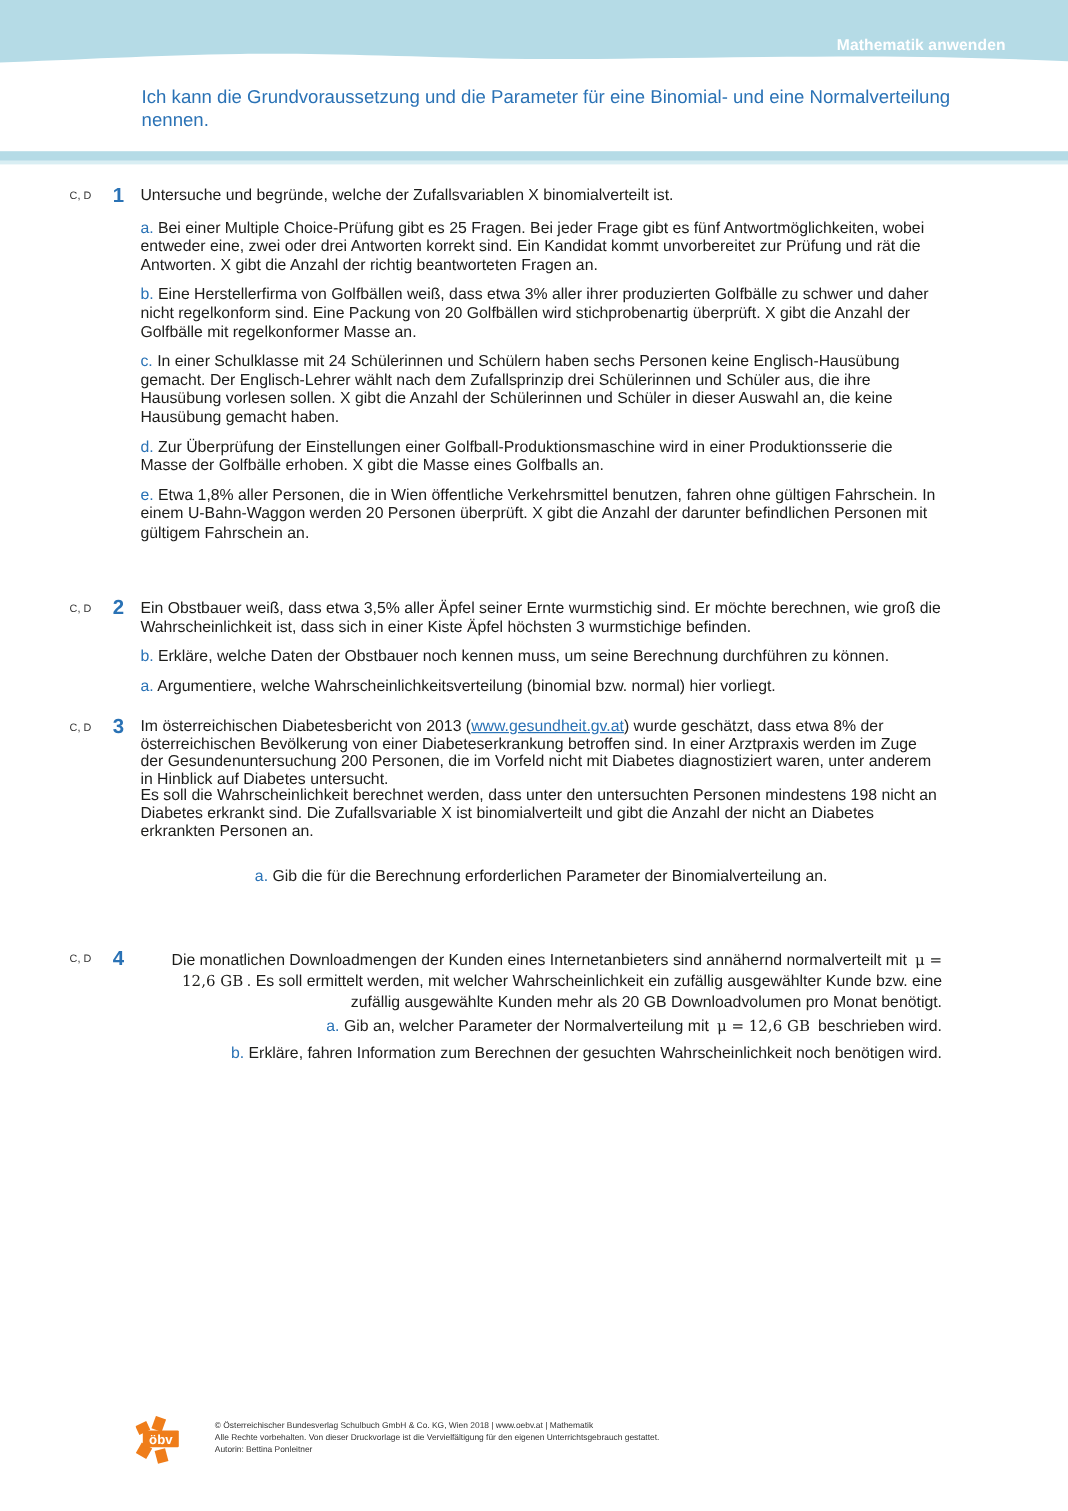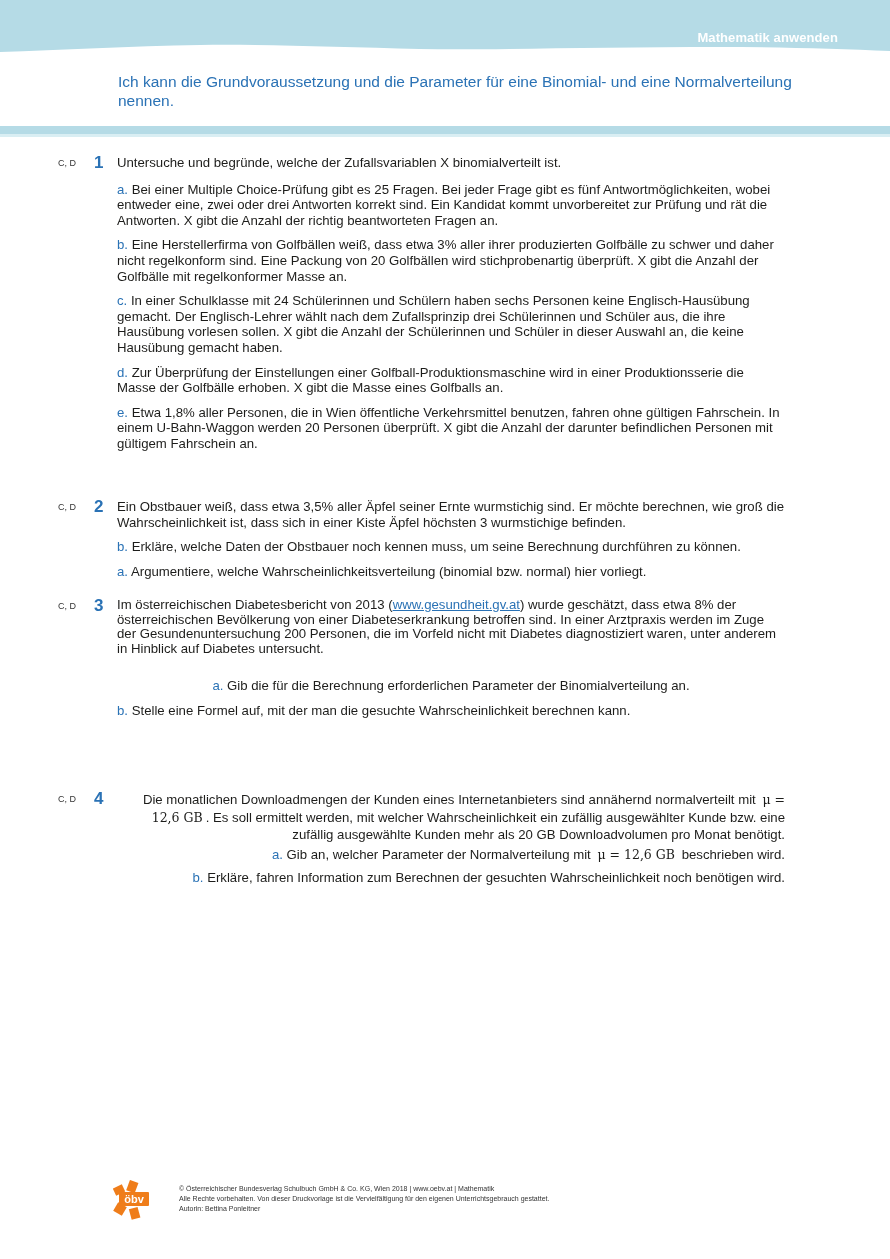--- a/index.html
+++ b/index.html
@@ -68,22 +68,22 @@
     <span class="sub"><span class="letter">b.</span> <span>Erkläre, welche Daten der Obstbauer noch kennen muss, um seine Berechnung durchführen zu können.</span></span>
     <span class="sub"><span class="letter">a.</span> <span>Argumentiere, welche Wahrscheinlichkeitsverteilung (binomial bzw. normal) hier vorliegt.</span></span>
   </div>
 </div>
 
 <div class="task" style="top:598px;">
   <span class="tag">C, D</span>
   <span class="num">3</span>
   <div class="body" style="top:0; line-height:14.6px;">
     <span class="intro"><span>Im österreichischen Diabetesbericht von 2013 (</span><a class="link" href="#">www.gesundheit.gv.at</a><span>) wurde geschätzt, dass etwa 8% der österreichischen Bevölkerung von einer Diabeteserkrankung betroffen sind. In einer Arztpraxis werden im Zuge der Gesundenuntersuchung 200 Personen, die im Vorfeld nicht mit Diabetes diagnostiziert waren, unter anderem in Hinblick auf Diabetes untersucht.</span></span>
+    <span class="intro">Es soll die Wahrscheinlichkeit berechnet werden, dass unter den untersuchten Personen mindestens 198 nicht an Diabetes erkrankt sind. Die Zufallsvariable X ist binomialverteilt und gibt die Anzahl der nicht an Diabetes erkrankten Personen an.</span>
     <span class="sub" style="margin-top:22px; line-height:15.6px;text-align:center;"><span class="letter">a.</span> <span>Gib die für die Berechnung erforderlichen Parameter der Binomialverteilung an.</span></span>
-    <span class="sub" style="line-height:15.6px;"><span class="letter">b.</span> <span>Stelle eine Formel auf, mit der man die gesuchte Wahrscheinlichkeit berechnen kann.</span></span>
   </div>
 </div>
 
 <div class="task" style="top:791px;">
   <span class="tag">C, D</span>
   <span class="num">4</span>
   <div class="body" style="top:0; line-height:17.5px;text-align:right;">
     <span class="intro"><span>Die monatlichen Downloadmengen der Kunden eines Internetanbieters sind annähernd normalverteilt mit</span> <span class="math">μ = 12,6 GB</span><span>. Es soll ermittelt werden, mit welcher Wahrscheinlichkeit ein zufällig ausgewählter Kunde bzw. eine zufällig ausgewählte Kunden mehr als 20 GB Downloadvolumen pro Monat benötigt.</span></span>
     <span class="sub" style="margin-top:2px;"><span class="letter">a.</span> <span>Gib an, welcher Parameter der Normalverteilung mit</span> <span class="math">μ = 12,6 GB</span> <span>beschrieben wird.</span></span>
     <span class="sub" style="margin-top:6px;"><span class="letter">b.</span> <span>Erkläre, fahren Information zum Berechnen der gesuchten Wahrscheinlichkeit noch benötigen wird.</span></span>

